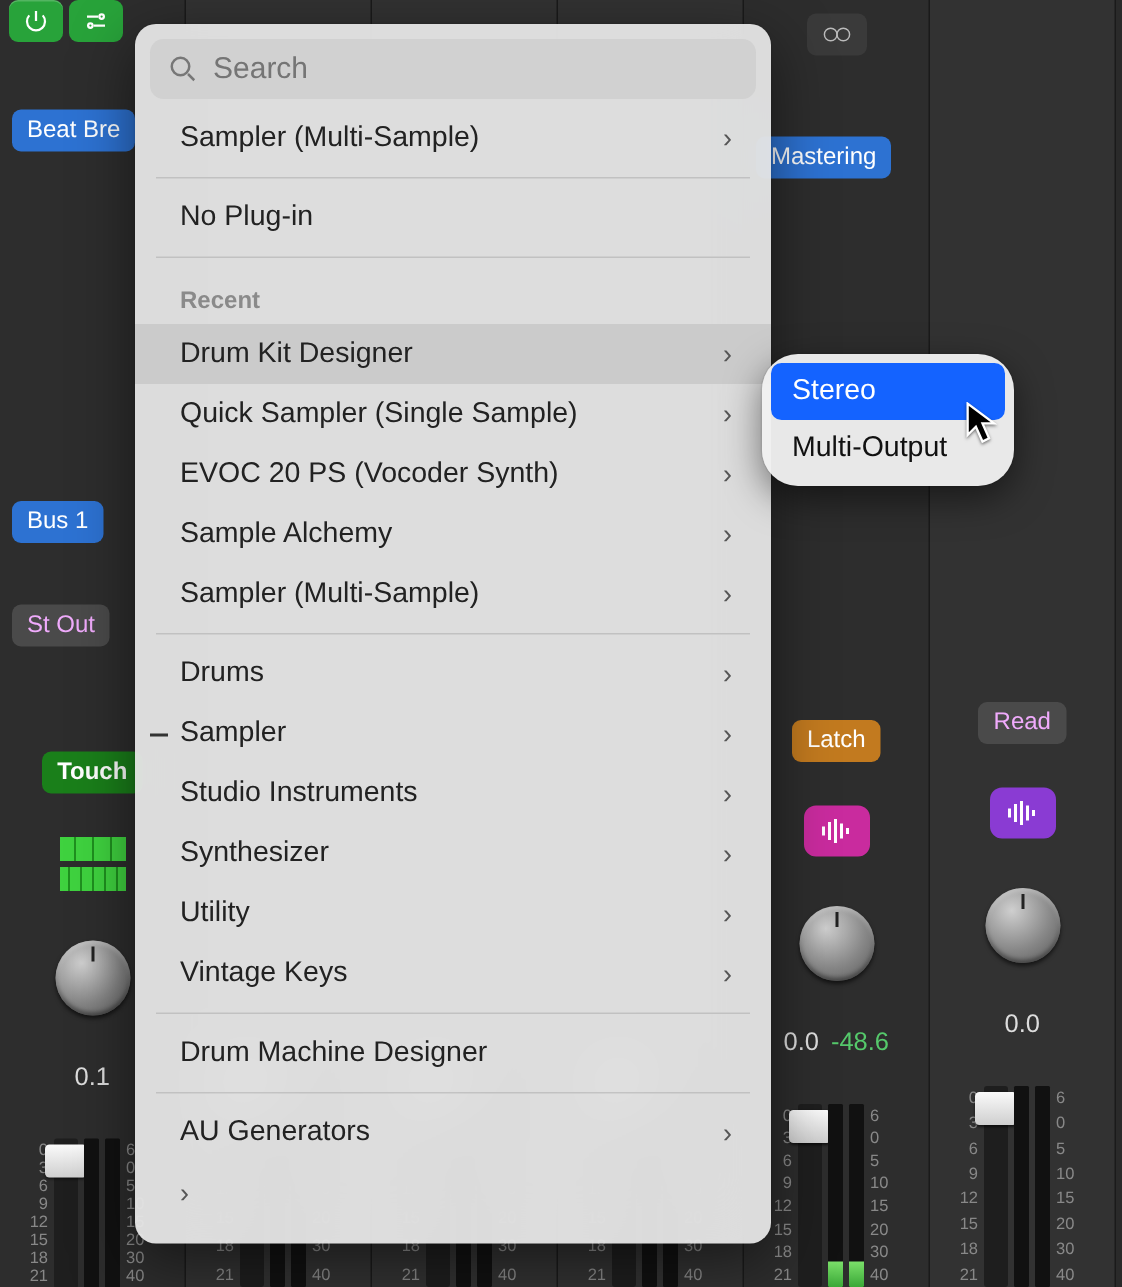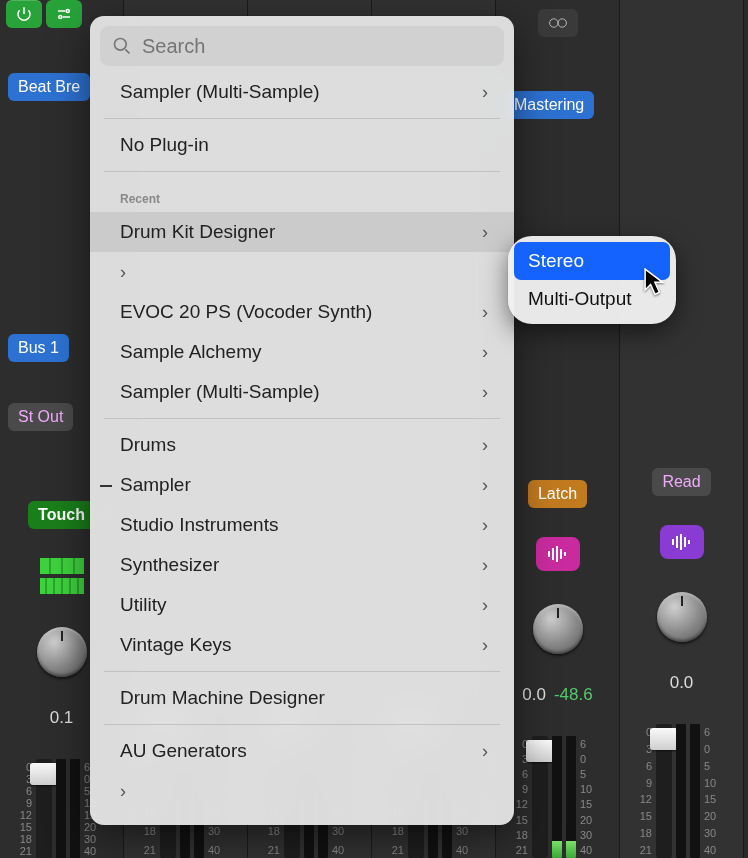--- a/index.html
+++ b/index.html
@@ -53,21 +53,21 @@
 .scale2 { display:flex; flex-direction:column; justify-content:space-between; font-size:11px; color:#888; width:18px; padding:2px 0; }
 
 
 .menu { position:absolute; left:90px; top:16px; width:424px; background: rgba(235,235,235,.92); backdrop-filter: blur(20px); border-radius:14px; box-shadow: 0 12px 40px rgba(0,0,0,.5), 0 0 0 1px rgba(0,0,0,.06); padding:10px 0 14px; color:#222; overflow:hidden;}
 .search { margin:0 10px 6px; height:40px; border-radius:9px; background:rgba(200,200,200,.55); display:flex; align-items:center; padding:0 12px; gap:10px; }
 .search svg { width:20px; height:20px; stroke:#777; stroke-width:2; fill:none; }
 .search input { border:none; background:transparent; outline:none; font-size:20px; color:#555; flex:1; }
 .menu .item { height:40px; display:flex; align-items:center; padding:0 26px 0 30px; font-size:19px; justify-content:space-between; cursor:default; }
 .menu .item.hover { background: rgba(0,0,0,.08); }
 .menu .chev { font-size:18px; color:#555; }
-.menu .head { font-size:12px; color:#8a8a8a; font-weight:600; padding:14px 30px 6px; }
+.menu .head { font-size:16px; color:#8a8a8a; font-weight:600; padding:14px 30px 6px; }
 .menu hr { border:none; border-top:1px solid rgba(0,0,0,.12); margin:6px 14px; }
 .menu .sampler-dash { position:relative; }
 .menu .sampler-dash:before { content:""; position:absolute; left:10px; top:50%; width:12px; height:2px; background:#333; }
 
 
 .submenu { position:absolute; left:508px; top:236px; width:168px; background:rgba(240,240,240,.96); border-radius:24px; box-shadow:0 8px 24px rgba(0,0,0,.5), 0 0 0 1px rgba(0,0,0,.06); padding:6px; }
 .submenu .sitem { height:38px; display:flex; align-items:center; padding:0 14px; font-size:19px; border-radius:7px; color:#111; }
 .submenu .sitem.sel { background:#1463ff; color:#fff; }
 
 
@@ -385,20 +385,21 @@
     <span>No Plug-in</span>
   </div>
   <hr>
   <div class="head">Recent</div>
 
   <div class="item hover">
     <span>Drum Kit Designer</span>
     <span class="chev">›</span>
   </div>
   <div class="item">
+    <span>Quick Sampler (Single Sample)</span>
     <span class="chev">›</span>
   </div>
   <div class="item">
     <span>EVOC 20 PS (Vocoder Synth)</span>
     <span class="chev">›</span>
   </div>
   <div class="item">
     <span>Sample Alchemy</span>
     <span class="chev">›</span>
   </div>

